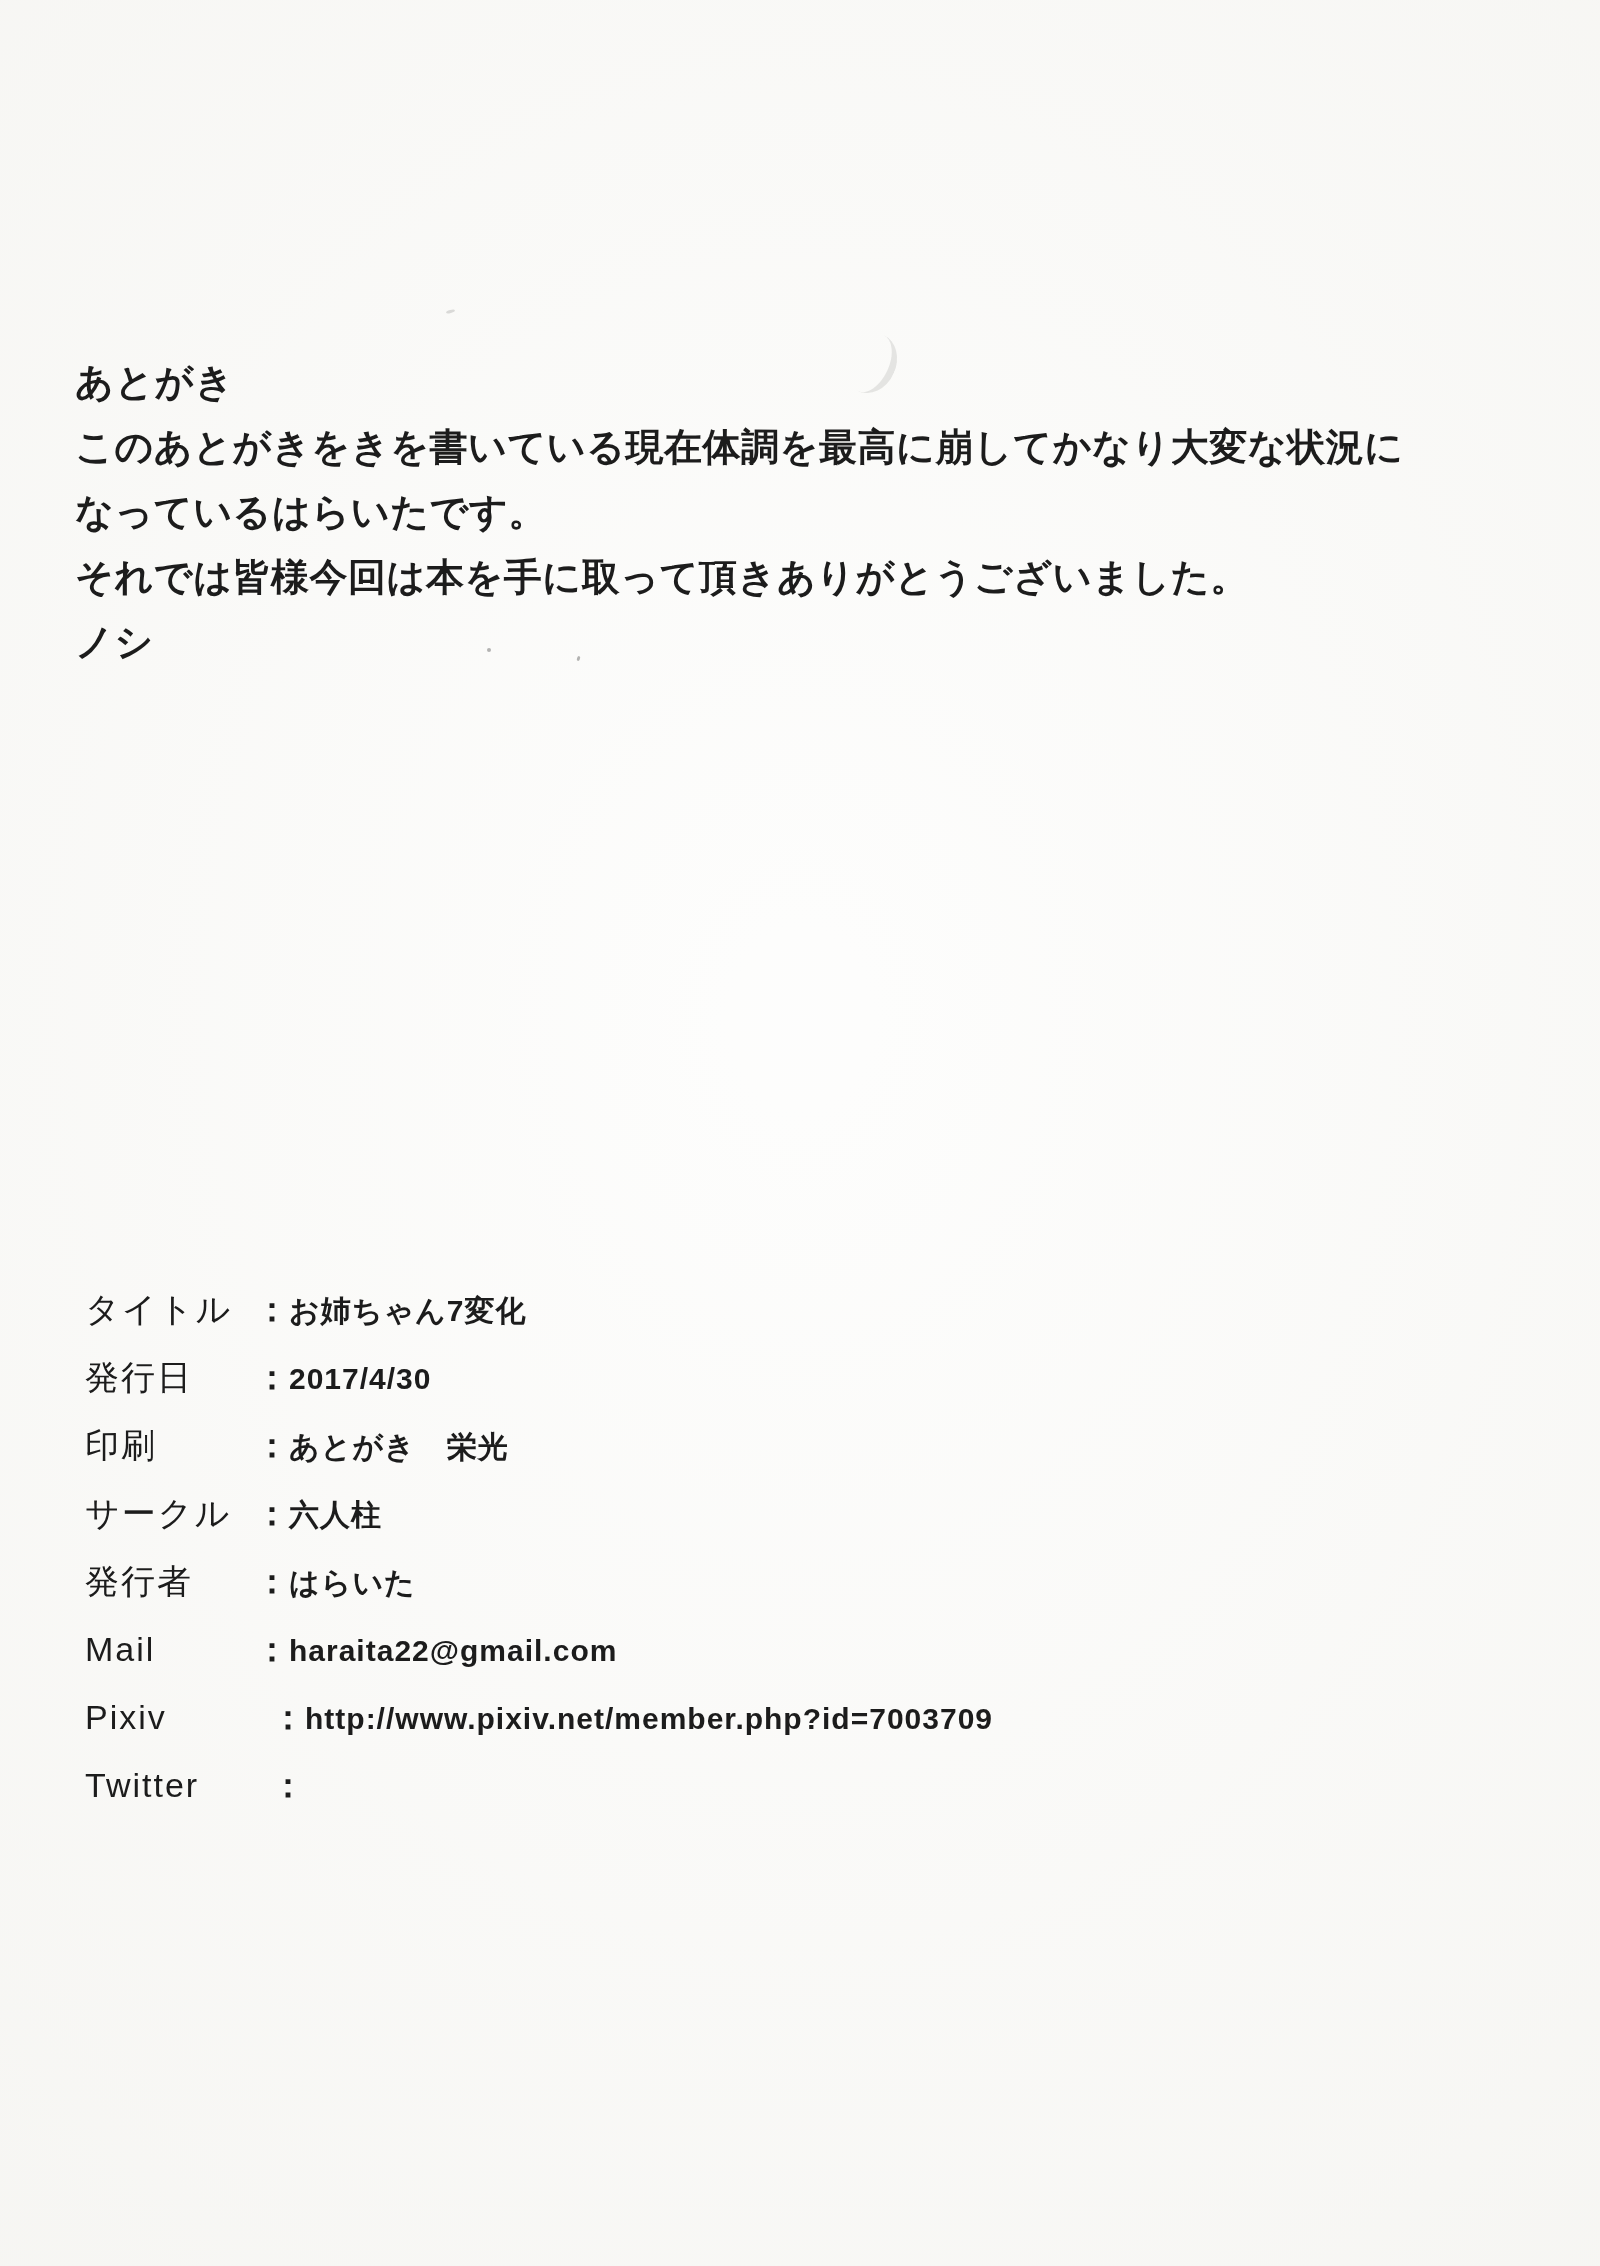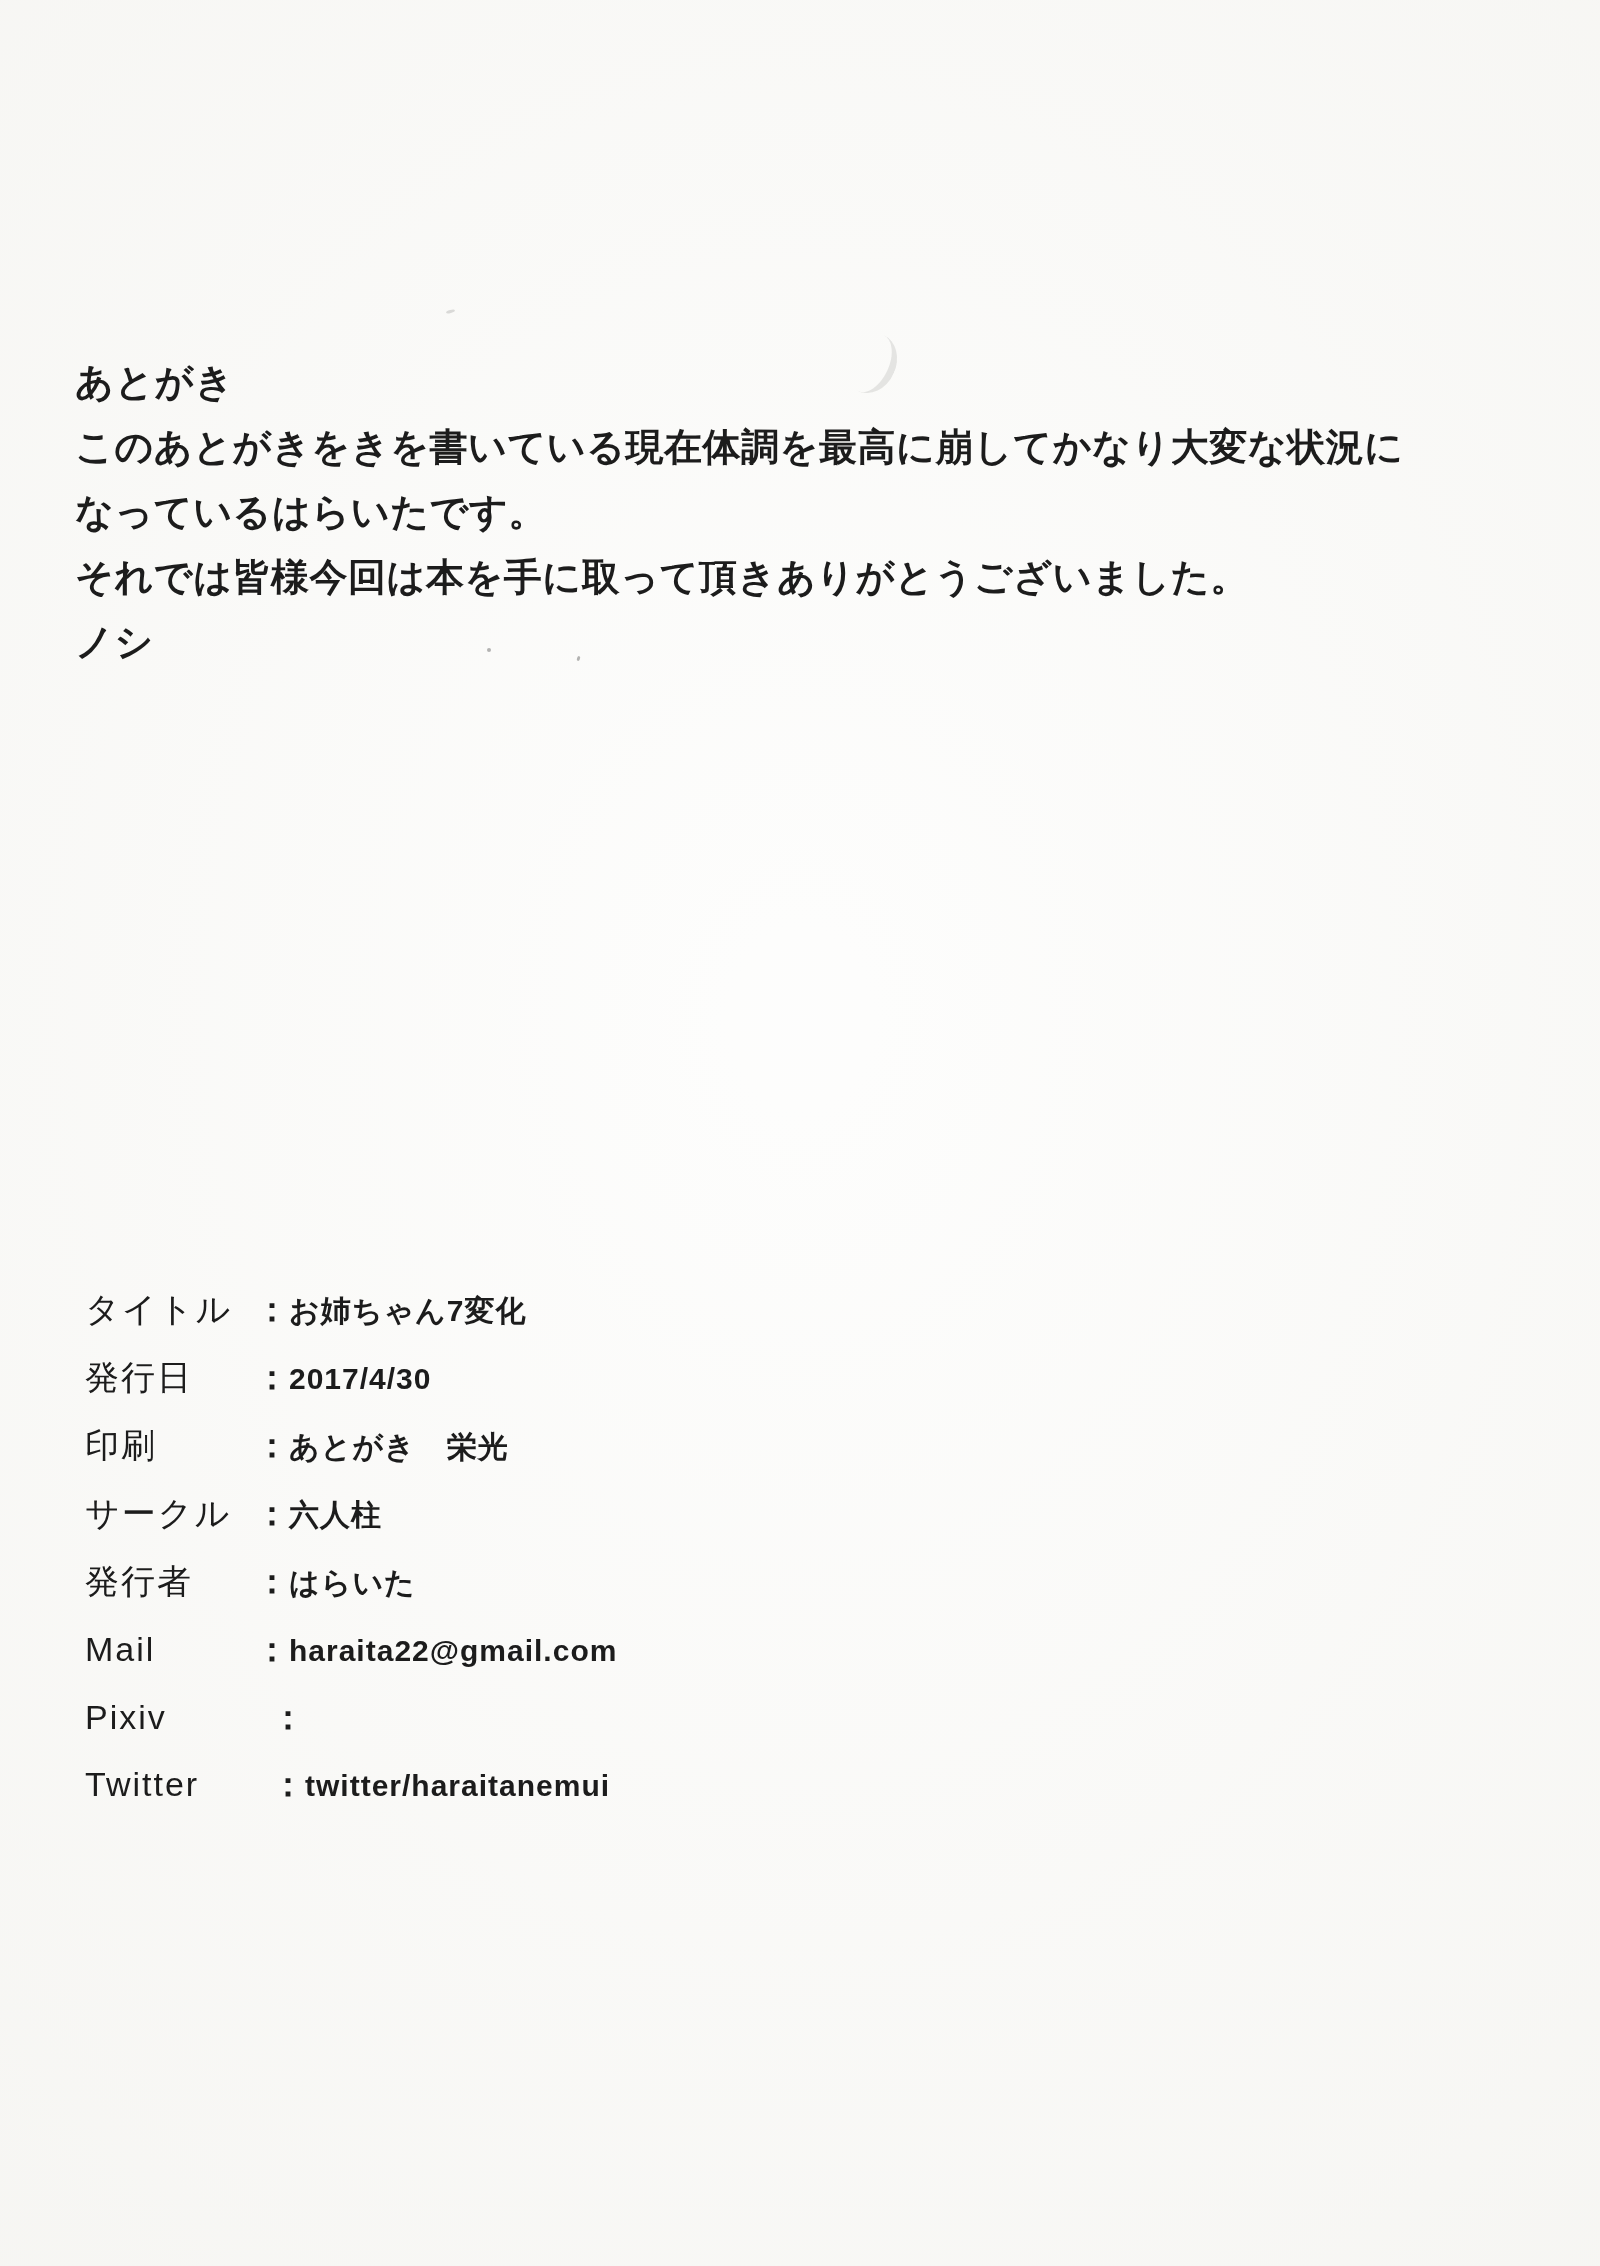--- a/index.html
+++ b/index.html
@@ -143,19 +143,19 @@
 
   <div class="colophon-row">
     <span class="colophon-label">発行者</span><span class="colophon-sep">：</span><span class="colophon-value">はらいた</span>
   </div>
 
   <div class="colophon-row">
     <span class="colophon-label">Mail</span><span class="colophon-sep">：</span><span class="colophon-value">haraita22@gmail.com</span>
   </div>
 
   <div class="colophon-row indent">
-    <span class="colophon-label">Pixiv</span><span class="colophon-sep">：</span>
+    <span class="colophon-label">Pixiv</span><span class="colophon-sep">：</span><span class="colophon-value">http://www.pixiv.net/member.php?id=7003709</span>
   </div>
 
   <div class="colophon-row indent">
-    <span class="colophon-label">Twitter</span><span class="colophon-sep">：</span><span class="colophon-value">twitter/haraitanemui</span>
+    <span class="colophon-label">Twitter</span><span class="colophon-sep">：</span>
   </div>
 </section>
 
 </body></html>

